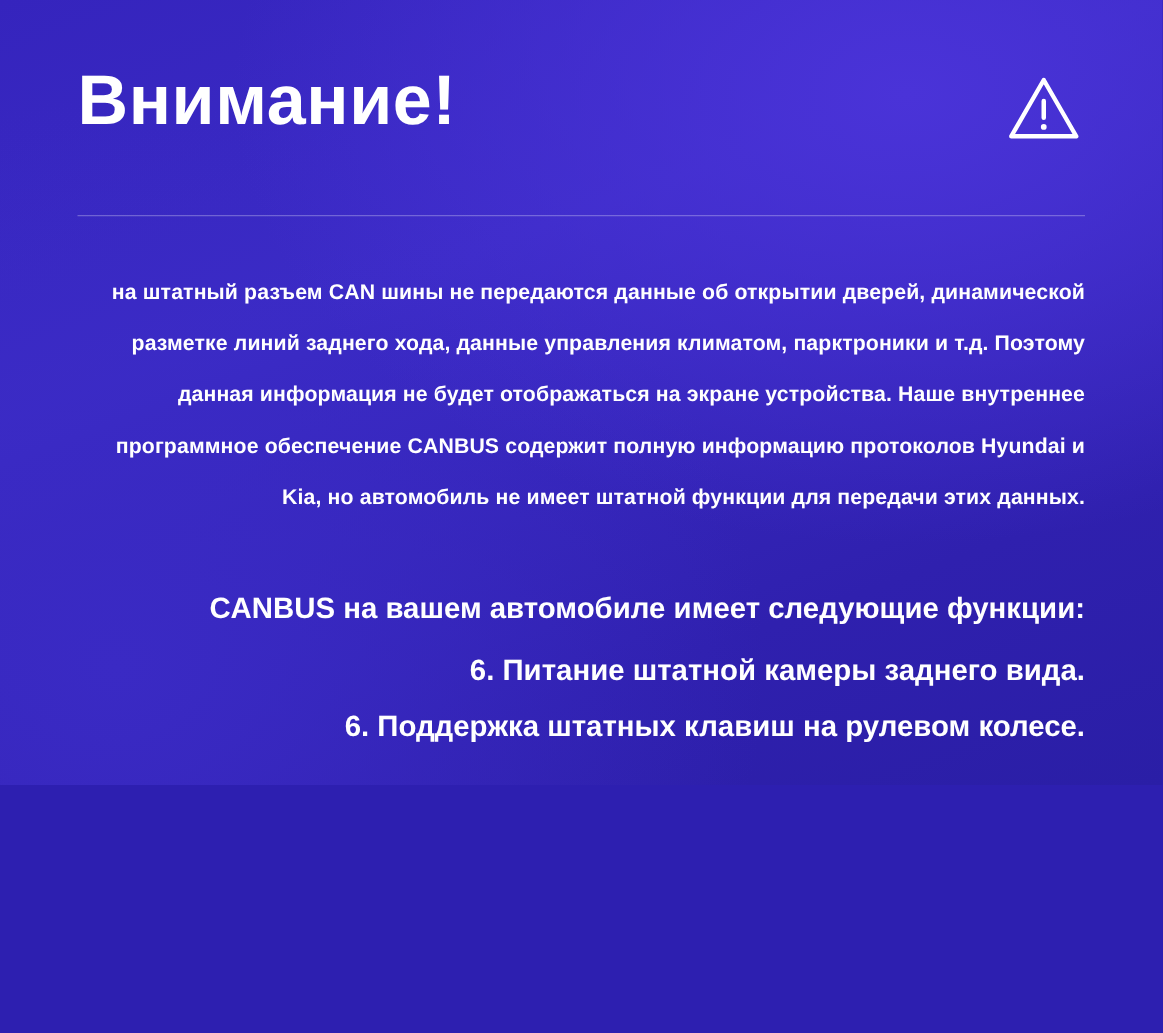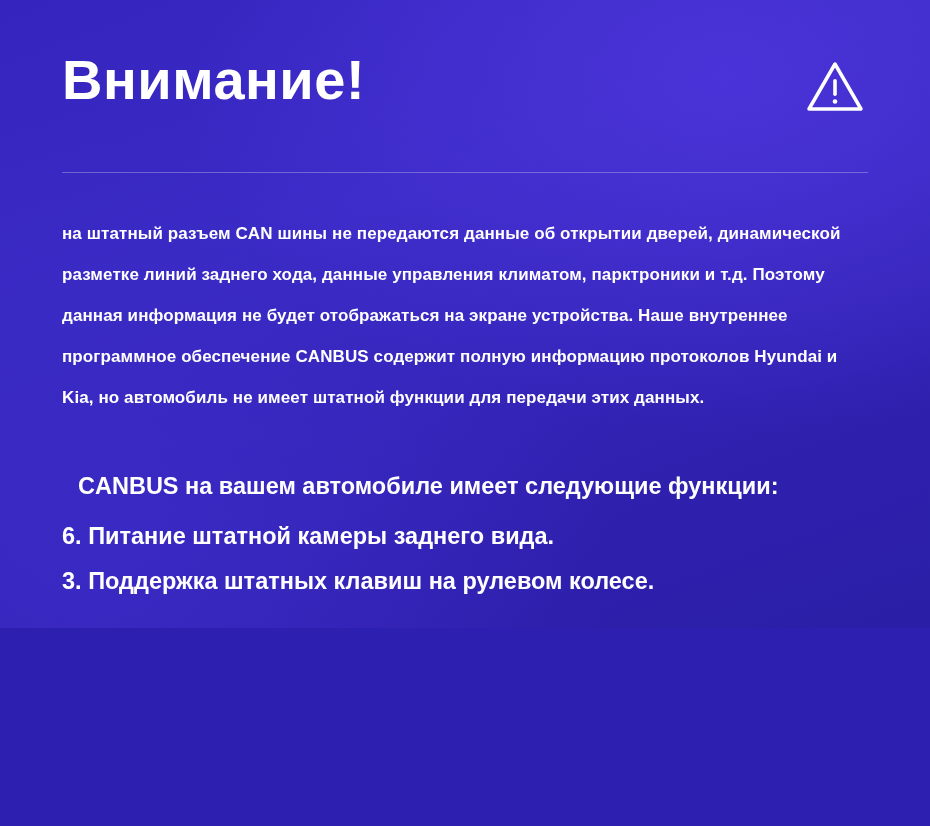--- a/index.html
+++ b/index.html
@@ -17,20 +17,21 @@
     position: relative;
     width: 930px;
     height: 628px;
     box-sizing: border-box;
     background:
       radial-gradient(ellipse 900px 600px at 78% 12%, #4a33d8 0%, rgba(74,51,216,0) 60%),
       radial-gradient(ellipse 800px 700px at 10% 85%, #3a2ac4 0%, rgba(58,42,196,0) 65%),
       linear-gradient(160deg, #3524bd 0%, #3b2bc6 35%, #2f20ae 75%, #2a1ea6 100%);
     padding: 0 62px;
     color: #ffffff;
+    text-align: right;
   }
   .header {
     position: relative;
     height: 175px;
   }
   .title {
     position: absolute;
     left: 0;
     top: 52px;
     margin: 0;
@@ -104,17 +105,17 @@
     <div class="divider"></div>
   </div>
 
   <div class="body-block">
     <p class="para">на штатный разъем CAN шины не передаются данные об открытии дверей, динамической разметке линий заднего хода, данные управления климатом, парктроники и т.д. Поэтому данная информация не будет отображаться на экране устройства. Наше внутреннее программное обеспечение CANBUS содержит полную информацию протоколов Hyundai и Kia, но автомобиль не имеет штатной функции для передачи этих данных.</p>
 
     <p class="list-intro">CANBUS на вашем автомобиле имеет следующие функции:</p>
 
     <ol class="features">
       <li>6. Питание штатной камеры заднего вида.</li>
-      <li>3. Поддержка штатных клавиш на рулевом колесе.</li>
+      <li>6. Поддержка штатных клавиш на рулевом колесе.</li>
     </ol>
   </div>
 
 </div>
 
 </body></html>

